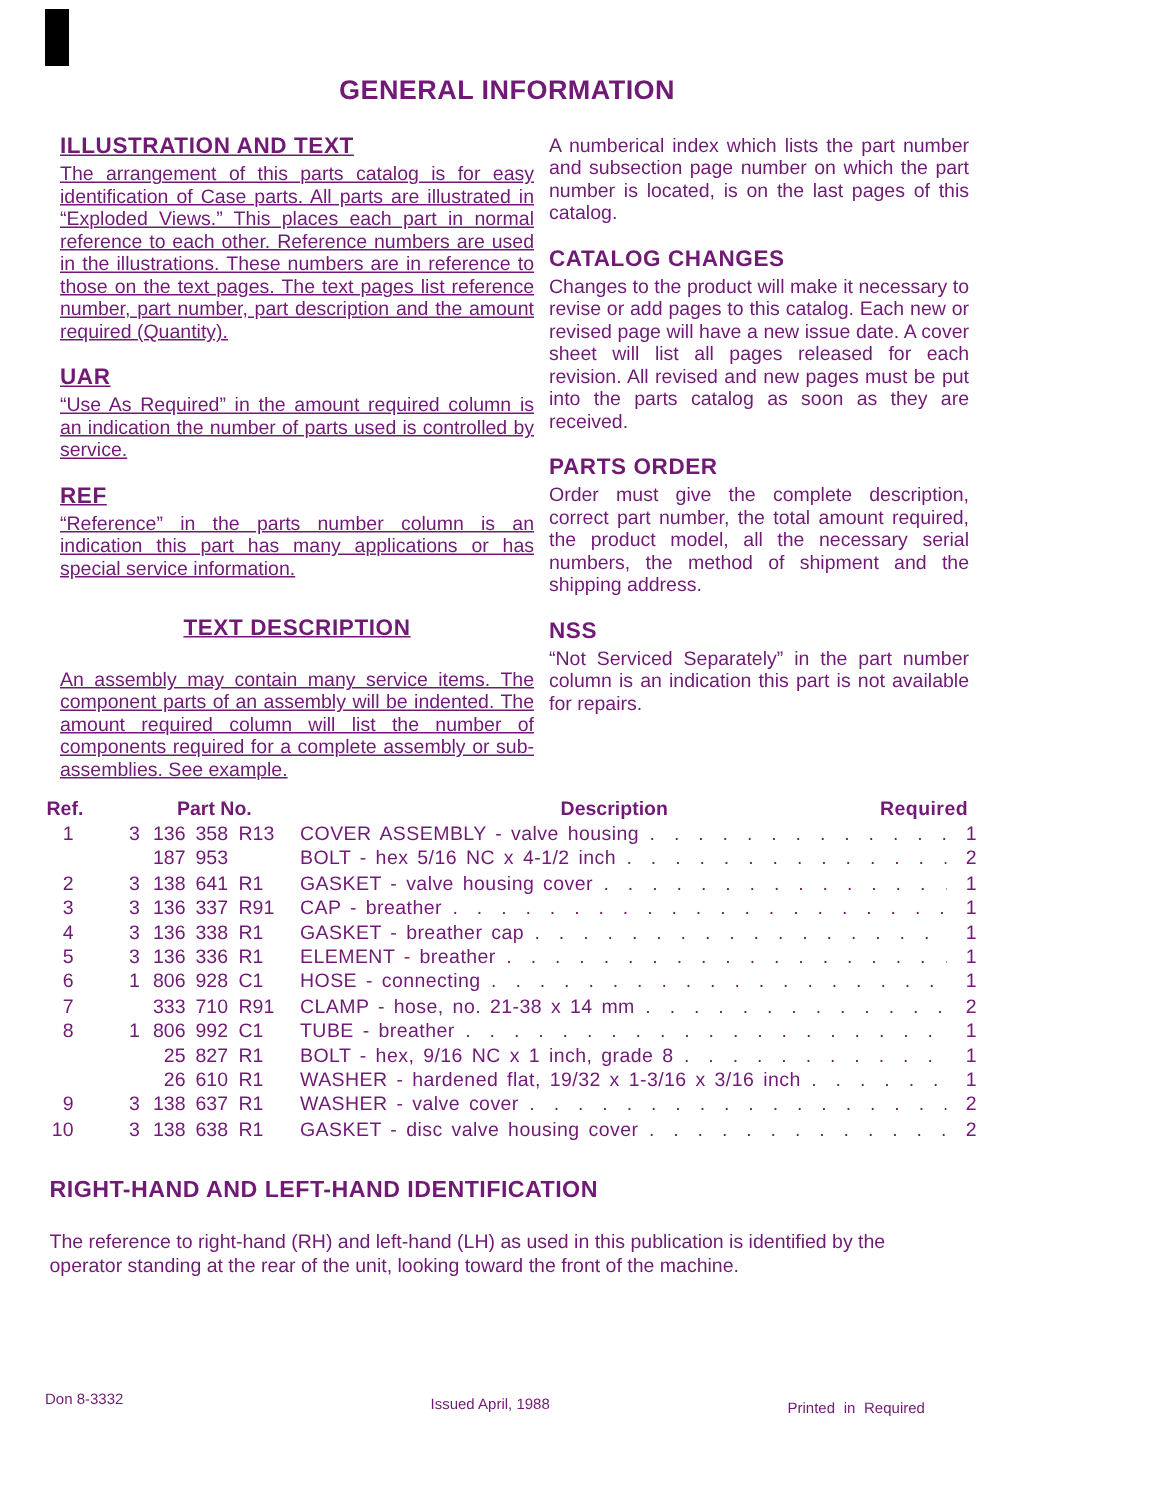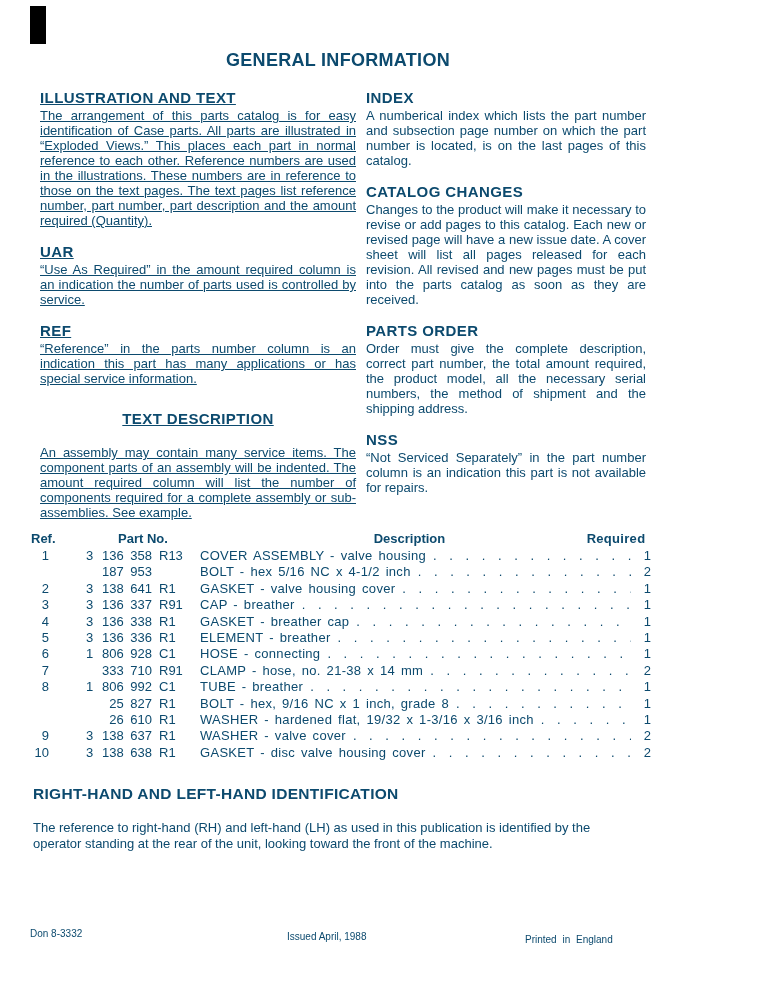--- a/index.html
+++ b/index.html
@@ -1,18 +1,18 @@
 <!DOCTYPE html>
 <html><head>
 <meta charset="utf-8">
 <style>
   html,body { margin:0; padding:0; background:#e8e8e8; }
   .page {
     position:relative; width:772px; height:1000px; margin:0 auto;
-    background:#ffffff; color:#0c4a6e; overflow:hidden;
+    background:#ffffff; color:#701a75; overflow:hidden;
     font-family:"Liberation Sans","DejaVu Sans",sans-serif;
   }
   .artifact { position:absolute; left:30px; top:6px; width:16px; height:38px; background:#000; }
   .title {
     margin:50px 0 0 0; text-align:center; transform:translateX(-48px);
     font-size:18px; font-weight:bold; letter-spacing:0.3px;
   }
   .columns { display:flex; margin:18px 0 0 40px; gap:10px; }
   .col-left  { width:316px;text-decoration:underline; }
   .col-right { width:280px; }
@@ -70,21 +70,20 @@
         <p class="section-body">“Reference” in the parts number column is an indication this part has many applications or has special service information.</p>
       </div>
         <div class="section">
         <h3 class="section-heading">TEXT DESCRIPTION</h3>
         <p class="section-body">An assembly may contain many service items. The component parts of an assembly will be indented. The amount required column will list the number of components required for a complete assembly or sub-assemblies. See example.</p>
       </div>
       </div>
     <div class="col-right">
 
     <div class="section">
-        <h3 class="section-heading">INDEX</h3>
         <p class="section-body">A numberical index which lists the part number and subsection page number on which the part number is located, is on the last pages of this catalog.</p>
       </div>
         <div class="section">
         <h3 class="section-heading">CATALOG CHANGES</h3>
         <p class="section-body">Changes to the product will make it necessary to revise or add pages to this catalog. Each new or revised page will have a new issue date. A cover sheet will list all pages released for each revision. All revised and new pages must be put into the parts catalog as soon as they are received.</p>
       </div>
         <div class="section">
         <h3 class="section-heading">PARTS ORDER</h3>
         <p class="section-body">Order must give the complete description, correct part number, the total amount required, the product model, all the necessary serial numbers, the method of shipment and the shipping address.</p>
       </div>
@@ -223,16 +222,16 @@
       </div>
       </div>
   </div>
 
   <h2 class="id-heading">RIGHT-HAND AND LEFT-HAND IDENTIFICATION</h2>
   <p class="id-body">The reference to right-hand (RH) and left-hand (LH) as used in this publication is identified by the operator standing at the rear of the unit, looking toward the front of the machine.</p>
 
   <div class="footer">
     <span class="f-left">Don 8-3332</span>
     <span class="f-center">Issued April, 1988</span>
-    <span class="f-right">Printed in England</span>
+    <span class="f-right">Printed in Required</span>
   </div>
 
 </div>
 
 </body></html>

